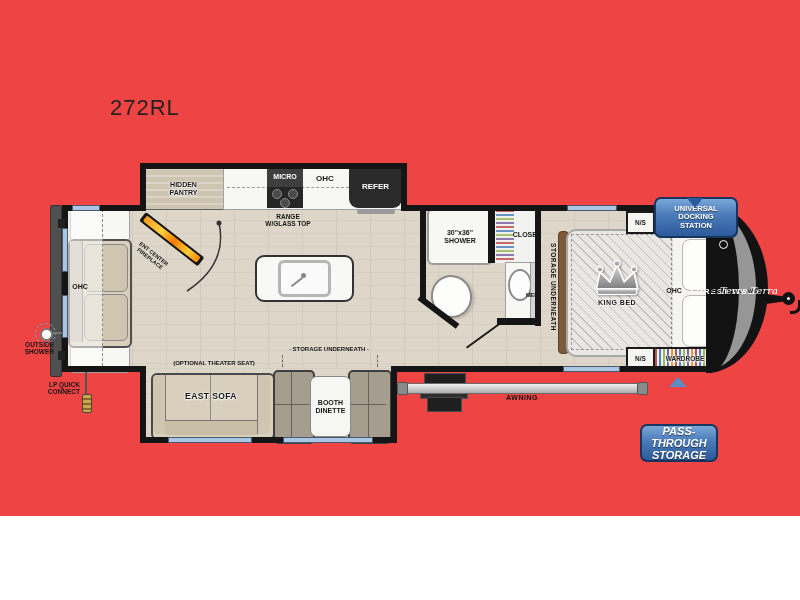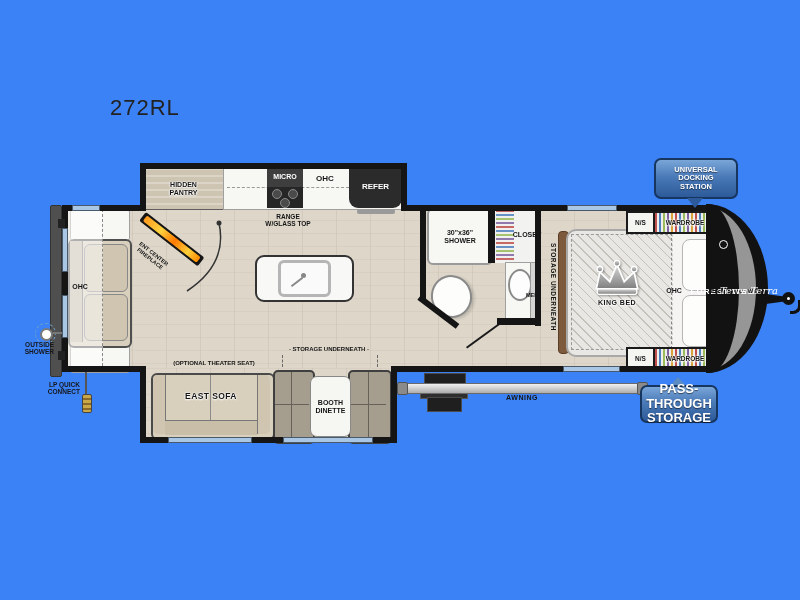--- a/index.html
+++ b/index.html
@@ -1,31 +1,31 @@
 <!DOCTYPE html>
 <html><head>
 <meta charset="utf-8">
 <style>
   html,body{margin:0;padding:0;background:#fff;}
-  #stage{position:relative;width:800px;height:600px;background:#3b82f6;overflow:hidden;
+  #stage{position:relative;width:800px;height:516px;background:#ef4444;overflow:hidden;
          font-family:"Liberation Sans",sans-serif;}
   .a{position:absolute;}
   .c{display:flex;align-items:center;justify-content:center;}
   .lbl{font-weight:bold;color:#161616;text-align:center;line-height:1.12;white-space:pre-line;}
   .halo{text-shadow:0 0 2px #fff,0 0 2px #fff,0 1px 2px #fff;}
   .wall{background:#151515;}
   .win{background:#a9c7e5;box-shadow:inset 0 0 0 1px #4a5a6a;}
   .floor{background:#ddd6c9;
     background-image:
       repeating-linear-gradient(90deg, rgba(120,108,90,0.10) 0 1px, transparent 1px 34px),
       repeating-linear-gradient(180deg, rgba(120,108,90,0.06) 0 1px, transparent 1px 13px);}
   .white-fix{background:#f7f7f4;border:1px solid #a0a0a0;}
   .ohc-ov{background:rgba(255,255,255,0.55);}
   .badge{background:linear-gradient(180deg,#7aa6d8 0%,#4a7ab8 45%,#2d5a9a 100%);
-         border:2px solid #16355f;border-radius:7px;}
+         border:2px solid #16355f;border-radius:7px;margin-top:39px;}
   .badge .lbl{color:#fff;text-shadow:0 1px 1px rgba(0,0,0,.55);}
   .hangers-v{background:repeating-linear-gradient(90deg,#c0504d 0 2px,#eeeeec 2px 4px,#4f81bd 4px 6px,#eeeeec 6px 8px,#9bbb59 8px 10px,#eeeeec 10px 12px,#8064a2 12px 14px,#eeeeec 14px 16px,#d8a13a 16px 18px,#eeeeec 18px 20px);}
   .hangers-h{background:repeating-linear-gradient(180deg,#c0504d 0 2px,#f0f0ee 2px 4px,#4f81bd 4px 6px,#f0f0ee 6px 8px,#9bbb59 8px 10px,#f0f0ee 10px 12px,#8064a2 12px 14px,#f0f0ee 14px 16px);}
   .wood{background:#cdc4b2;background-image:repeating-linear-gradient(180deg,rgba(255,255,255,.28) 0 2px,transparent 2px 7px);}
   .tan{background:#d8cfbc;}
 </style>
 </head>
 <body>
 
 <div id="stage">
@@ -231,18 +231,18 @@
       <div class="lbl" style="font-size:7.5px;">UNIVERSAL
 DOCKING
 STATION</div>
     </div>
     <div class="a" style="left:33px;top:40px;width:0;height:0;border-left:8px solid transparent;border-right:8px solid transparent;border-top:10px solid #2d5a9a;"></div>
   </div>
 
   <div class="a" style="left:640px;top:377px;width:78px;height:46px;z-index:6;">
     <div class="a" style="left:29px;top:0;width:0;height:0;border-left:9px solid transparent;border-right:9px solid transparent;border-bottom:10px solid #5b8cc4;"></div>
     <div class="a badge c" style="left:0;top:8px;width:74px;height:34px;">
-      <div class="lbl" style="font-size:13px;">PASS-THROUGH
+      <div class="lbl" style="font-size:11px;font-style:italic;">PASS-THROUGH
 STORAGE</div>
     </div>
   </div>
 
 </div>
 
 </body></html>

